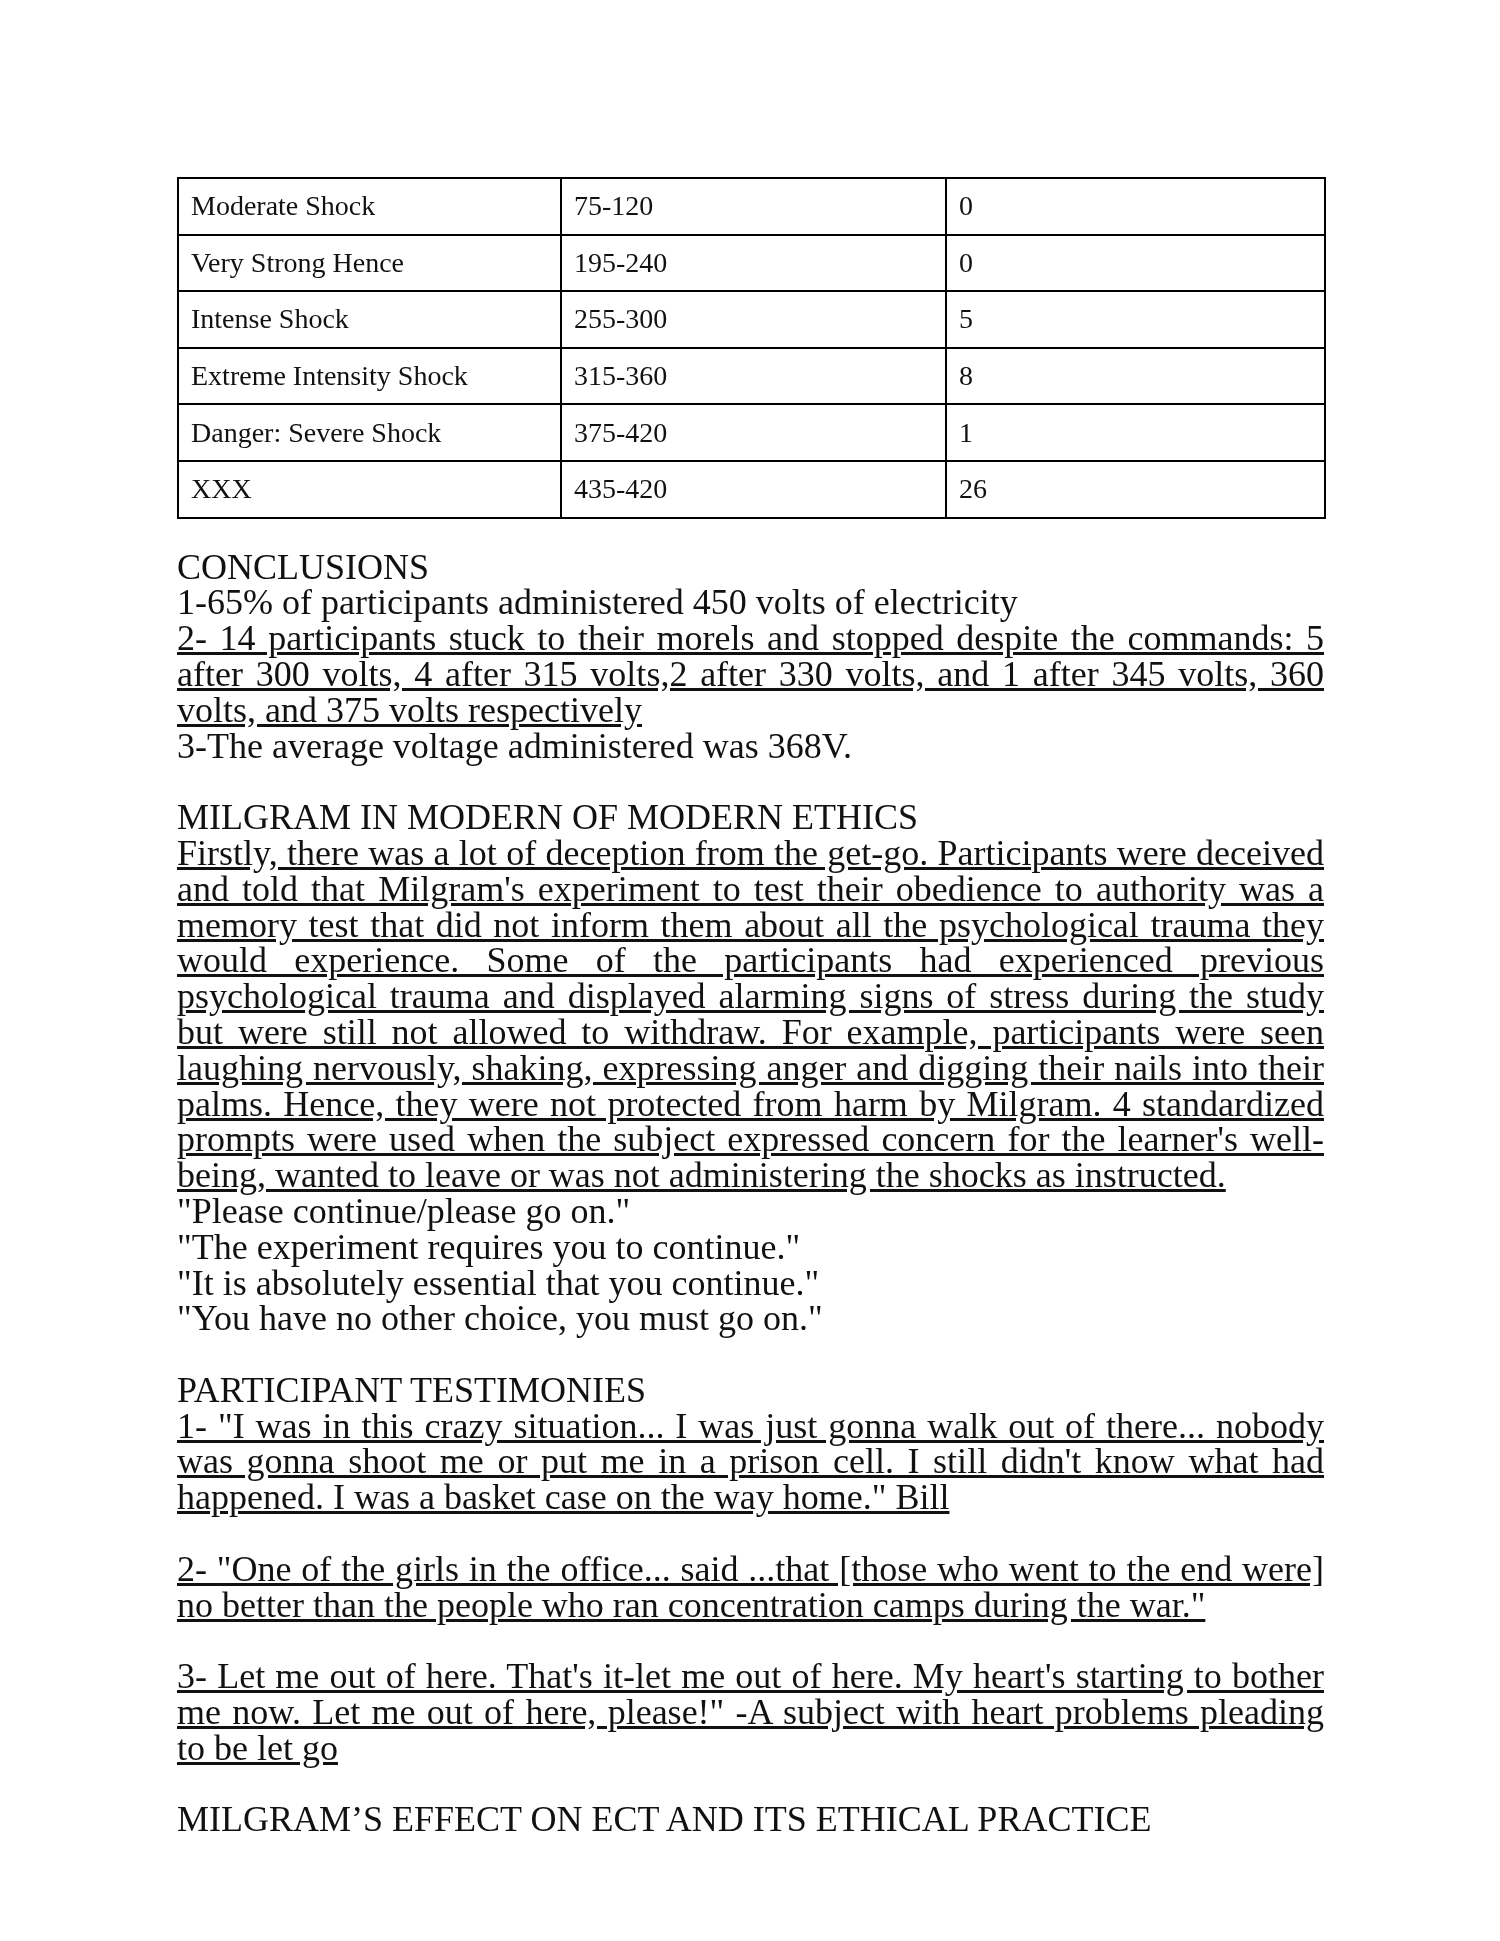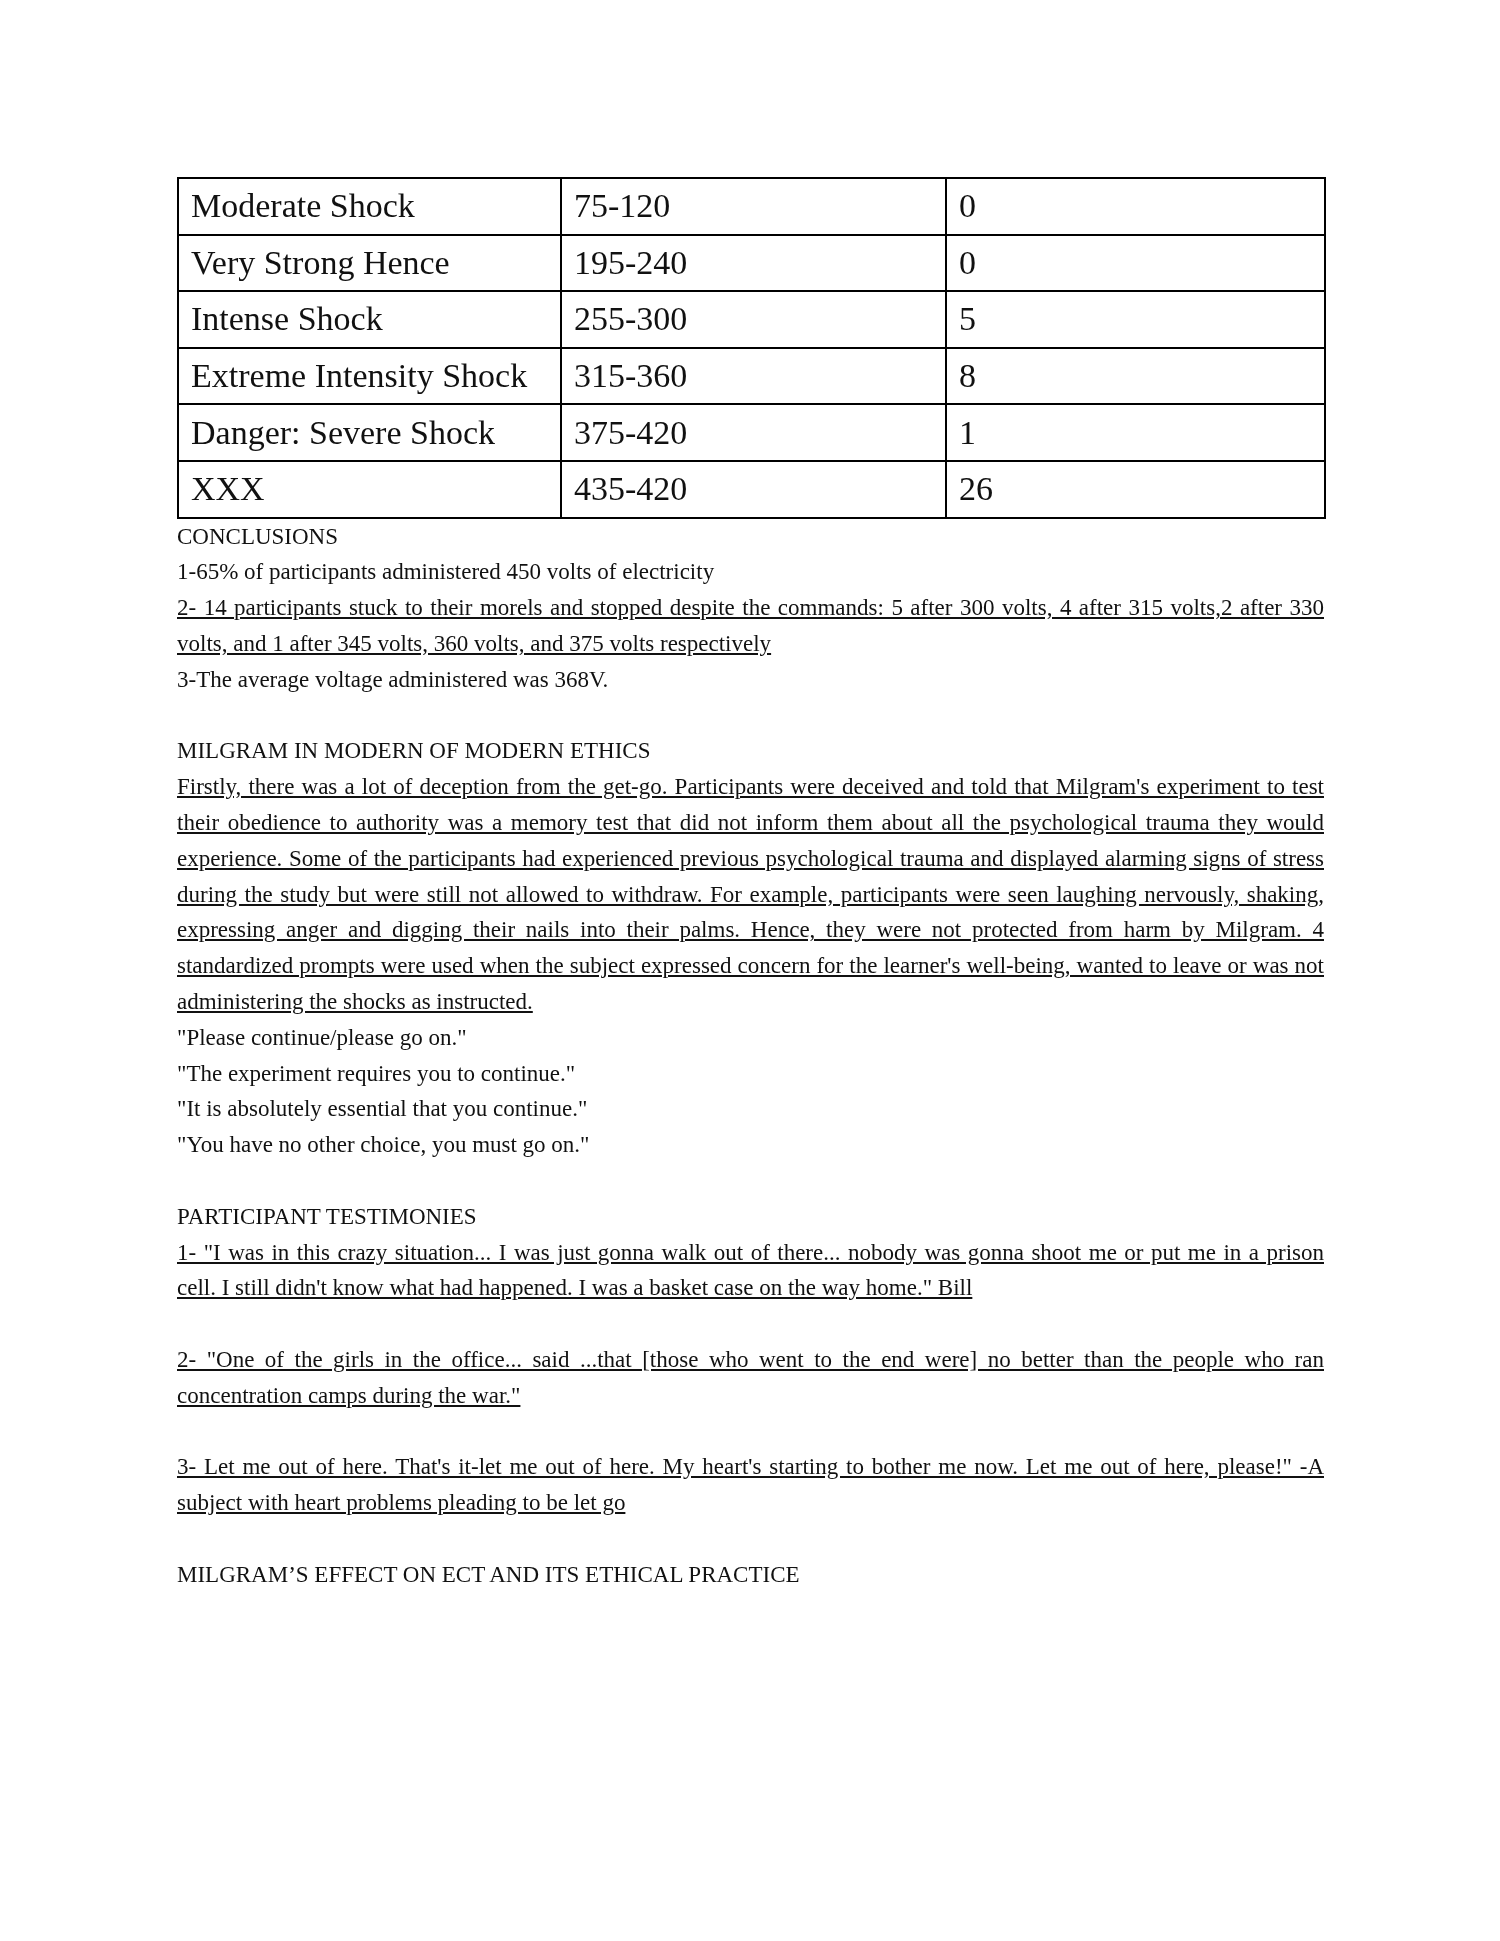--- a/index.html
+++ b/index.html
@@ -18,36 +18,37 @@
     .page {
       position: absolute;
       left: 177px;
       top: 177px;
       width: 1147px;
     }
     table.shock-table {
       width: 1147px;
       border-collapse: collapse;
       table-layout: fixed;
-      font-size: 34px;
+      font-size: 28px;
     }
     table.shock-table td {
       border: 2px solid #000000;
       height: 54.6px;
       padding: 0 0 0 12px;
       vertical-align: middle;
       line-height: 30px;
       white-space: nowrap;
     }
     table.shock-table col.c1 { width: 383px; }
     table.shock-table col.c2 { width: 385px; }
     table.shock-table col.c3 { width: 379px; }
 
     .body-text {
-      font-size: 23px;
+      margin-top: 31px;
+      font-size: 36px;
       line-height: 35.8px;
     }
     .line {
       display: block;
       min-height: 35.8px;
     }
     .justify {
       text-align: justify;
       display: block;
       text-decoration: underline;

